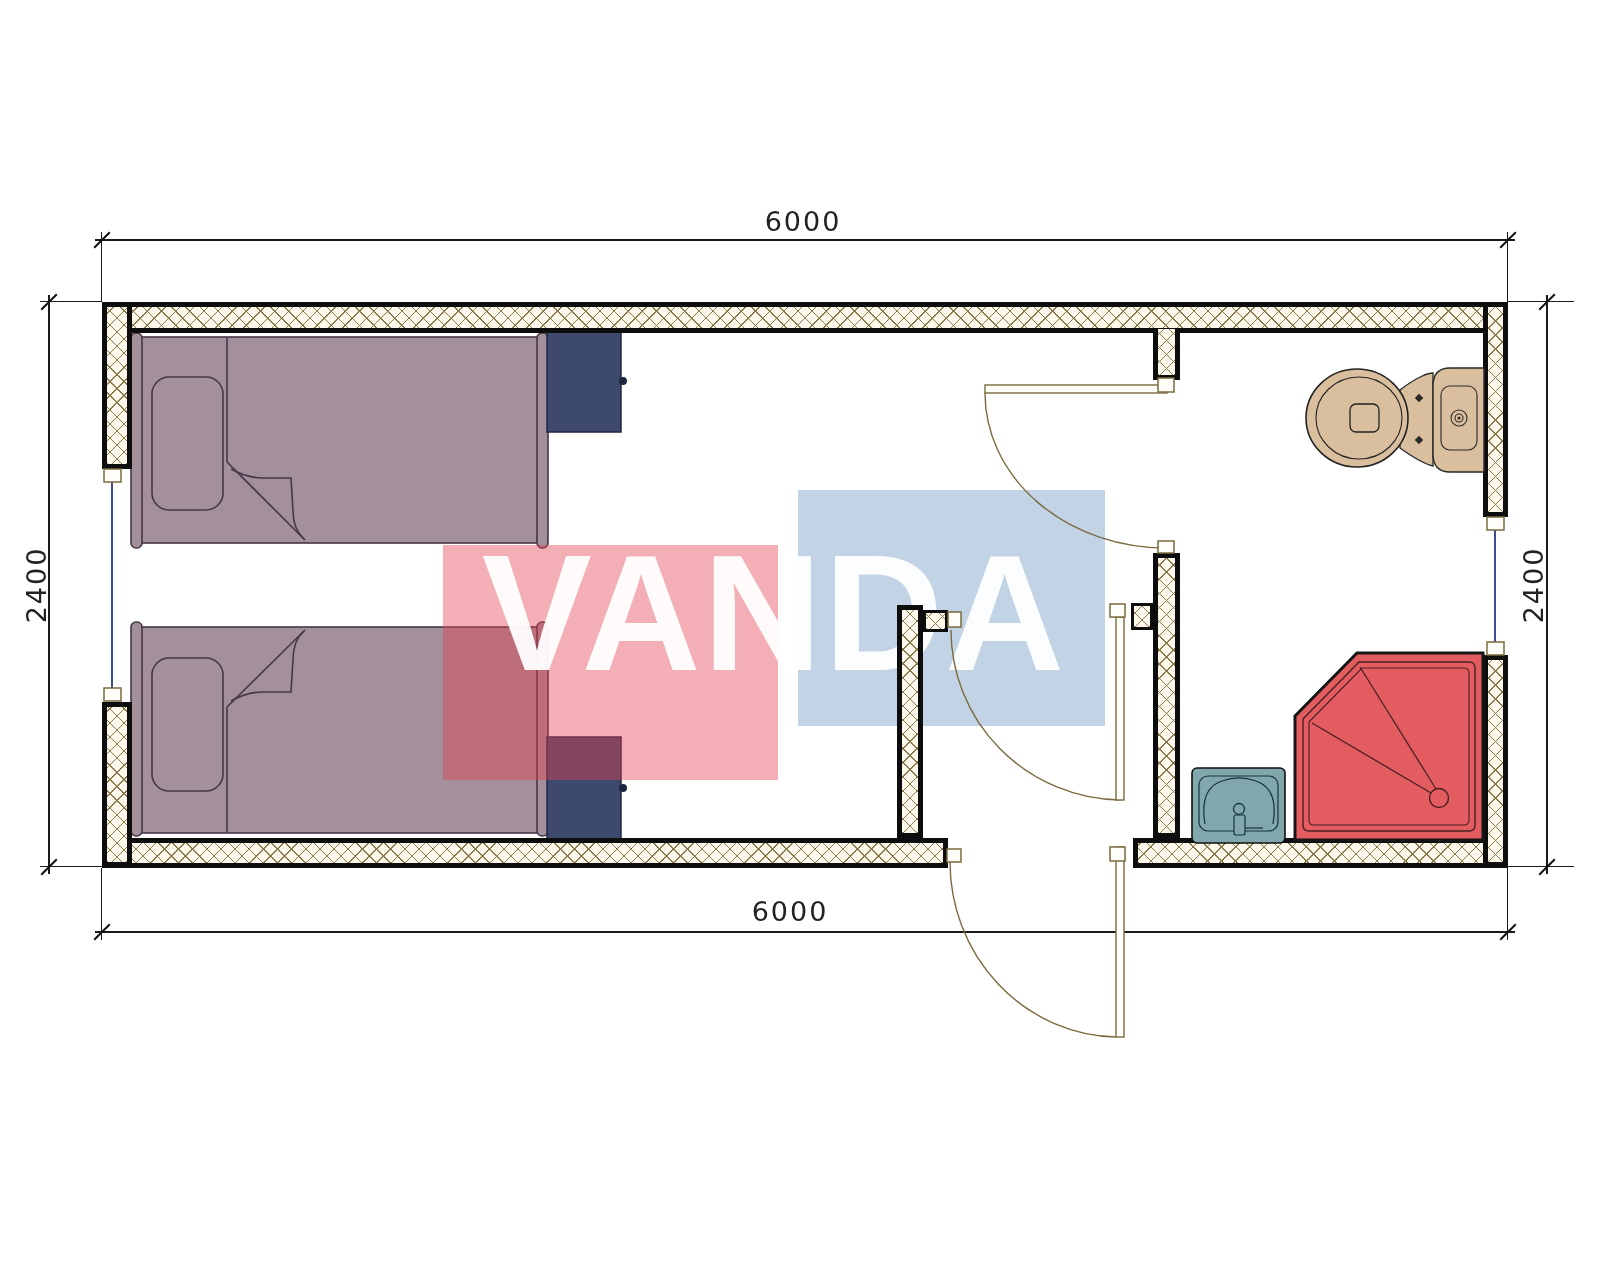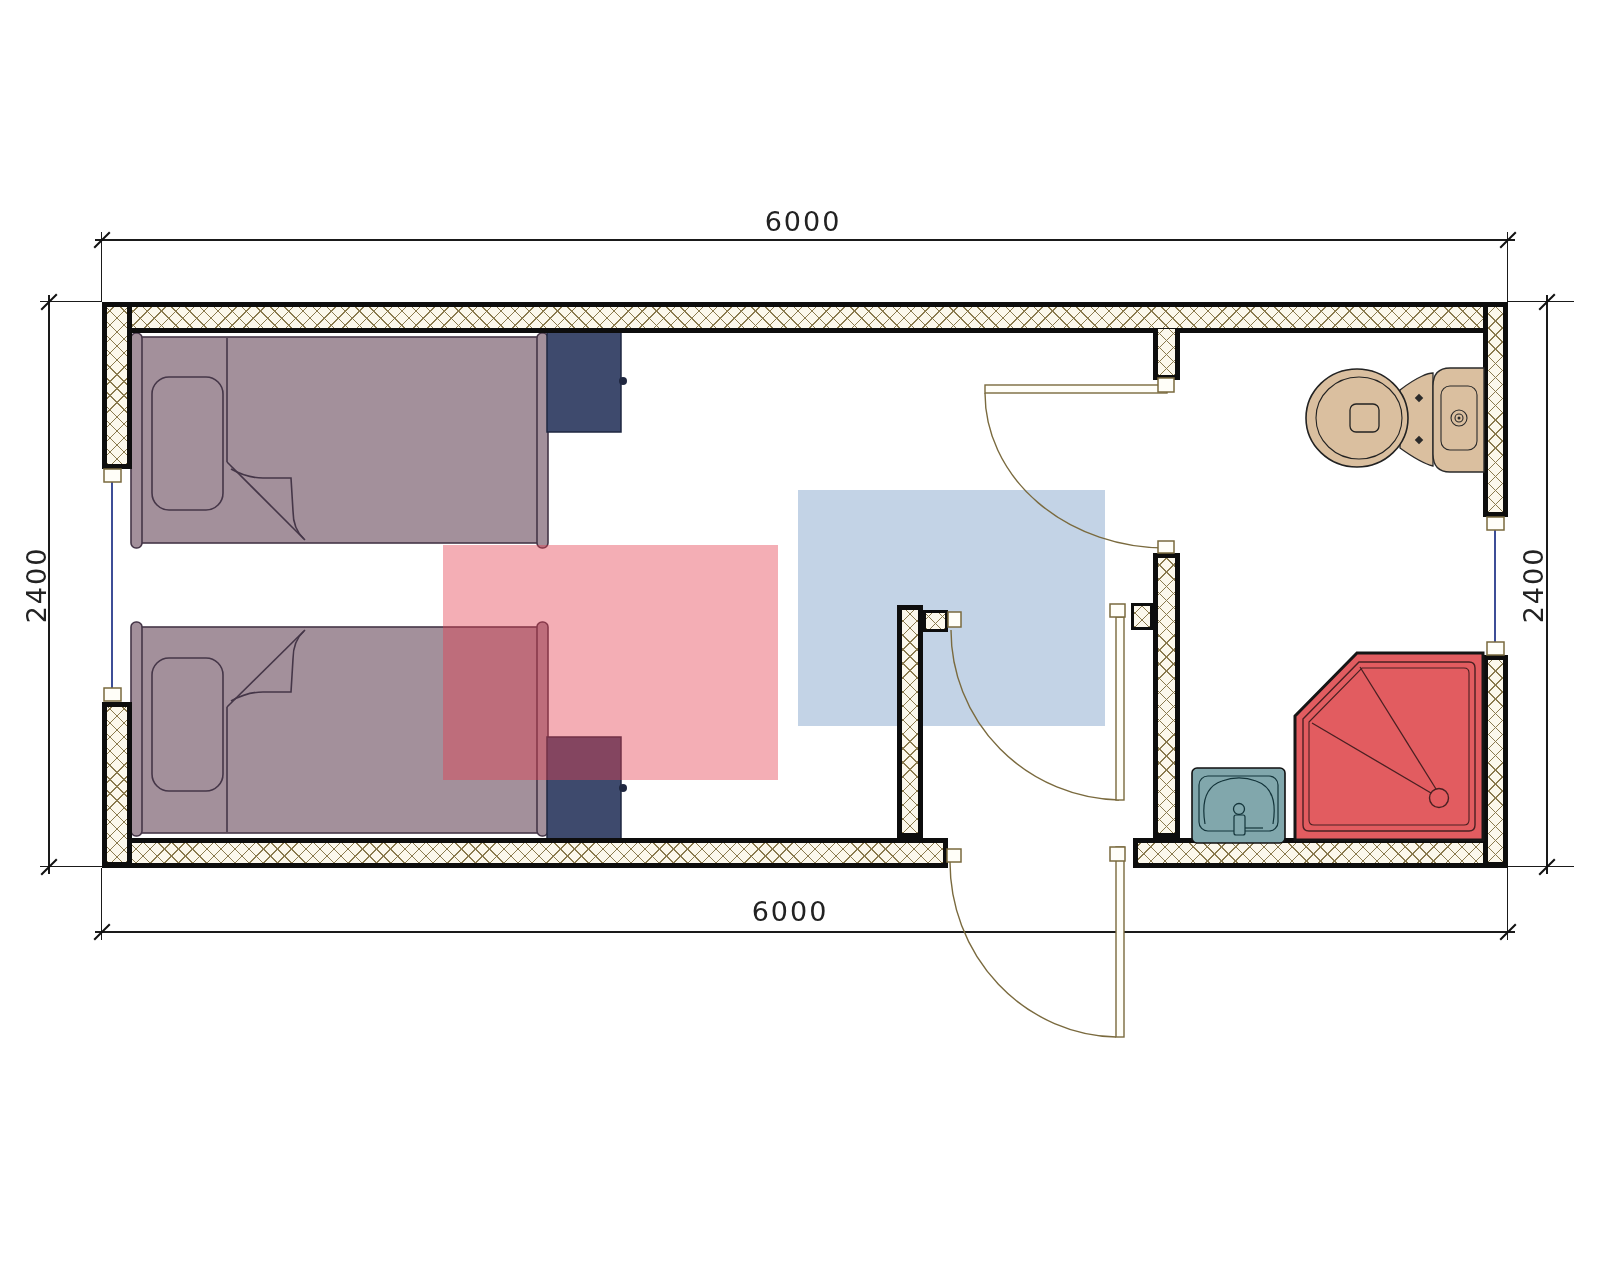--- a/index.html
+++ b/index.html
@@ -73,20 +73,21 @@
       <circle cx="623" cy="381" r="4" fill="#1f2740"></circle>
     </g>
     <g>
       <rect x="547" y="737" width="74" height="102" fill="#3e4a6d" stroke="#1f2740" stroke-width="1.5"></rect>
       <circle cx="623" cy="788" r="4" fill="#1f2740"></circle>
     </g>
   </svg>
 
   <div class="wm-red" style="left:443px;top:545px;width:335px;height:235px;background:rgba(228,62,78,0.42);"></div>
   <div class="wm-blue" style="left:798px;top:490px;width:307px;height:236px;background:rgba(130,162,202,0.48);"></div>
+  <div class="wm-text" style="left:443px;top:533px;width:662px;height:160px;">VANDA</div>
 
   <div class="wall" style="left:102px;top:302px;width:1406px;height:31px;"></div>
   <div class="wall" style="left:102px;top:838px;width:846px;height:30px;"></div>
   <div class="wall" style="left:1133px;top:838px;width:375px;height:30px;"></div>
   <div class="wall" style="left:102px;top:302px;width:30px;height:167px;"></div>
   <div class="wall" style="left:102px;top:702px;width:30px;height:165px;"></div>
   <div class="wall" style="left:1483px;top:302px;width:25px;height:215px;"></div>
   <div class="wall" style="left:1483px;top:655px;width:25px;height:212px;"></div>
 
   <div class="wall stub" style="left:1153px;top:329px;width:27px;height:51px;"></div>

